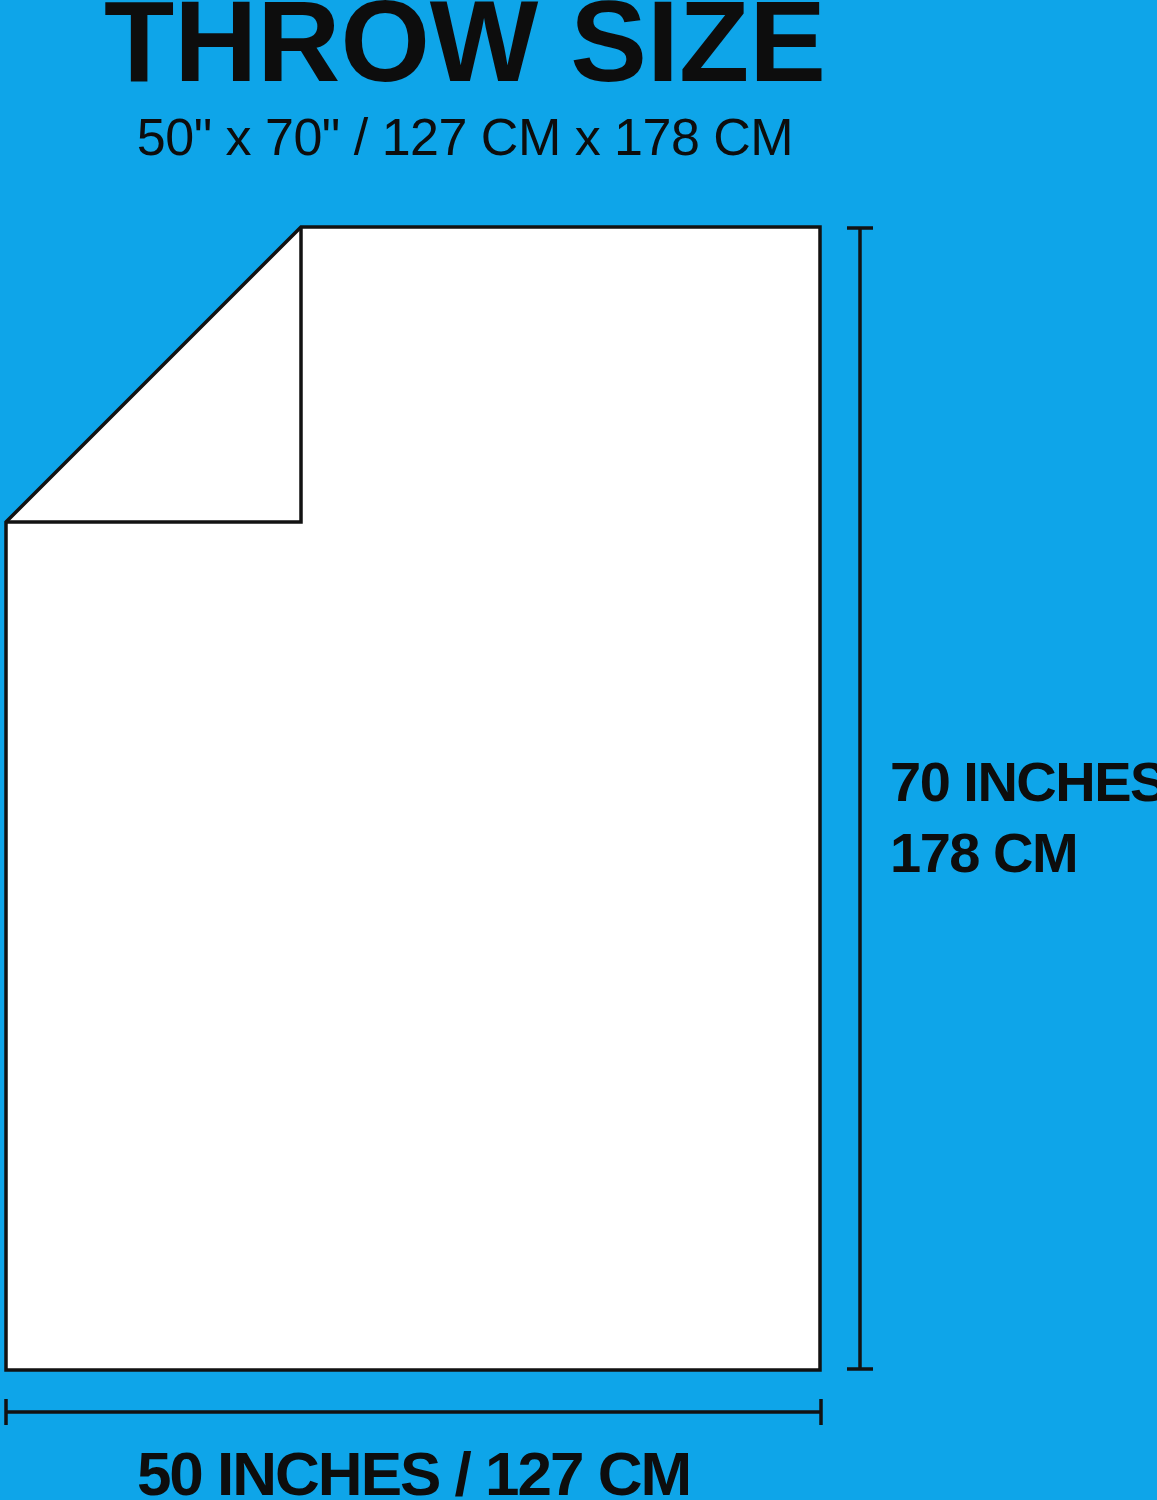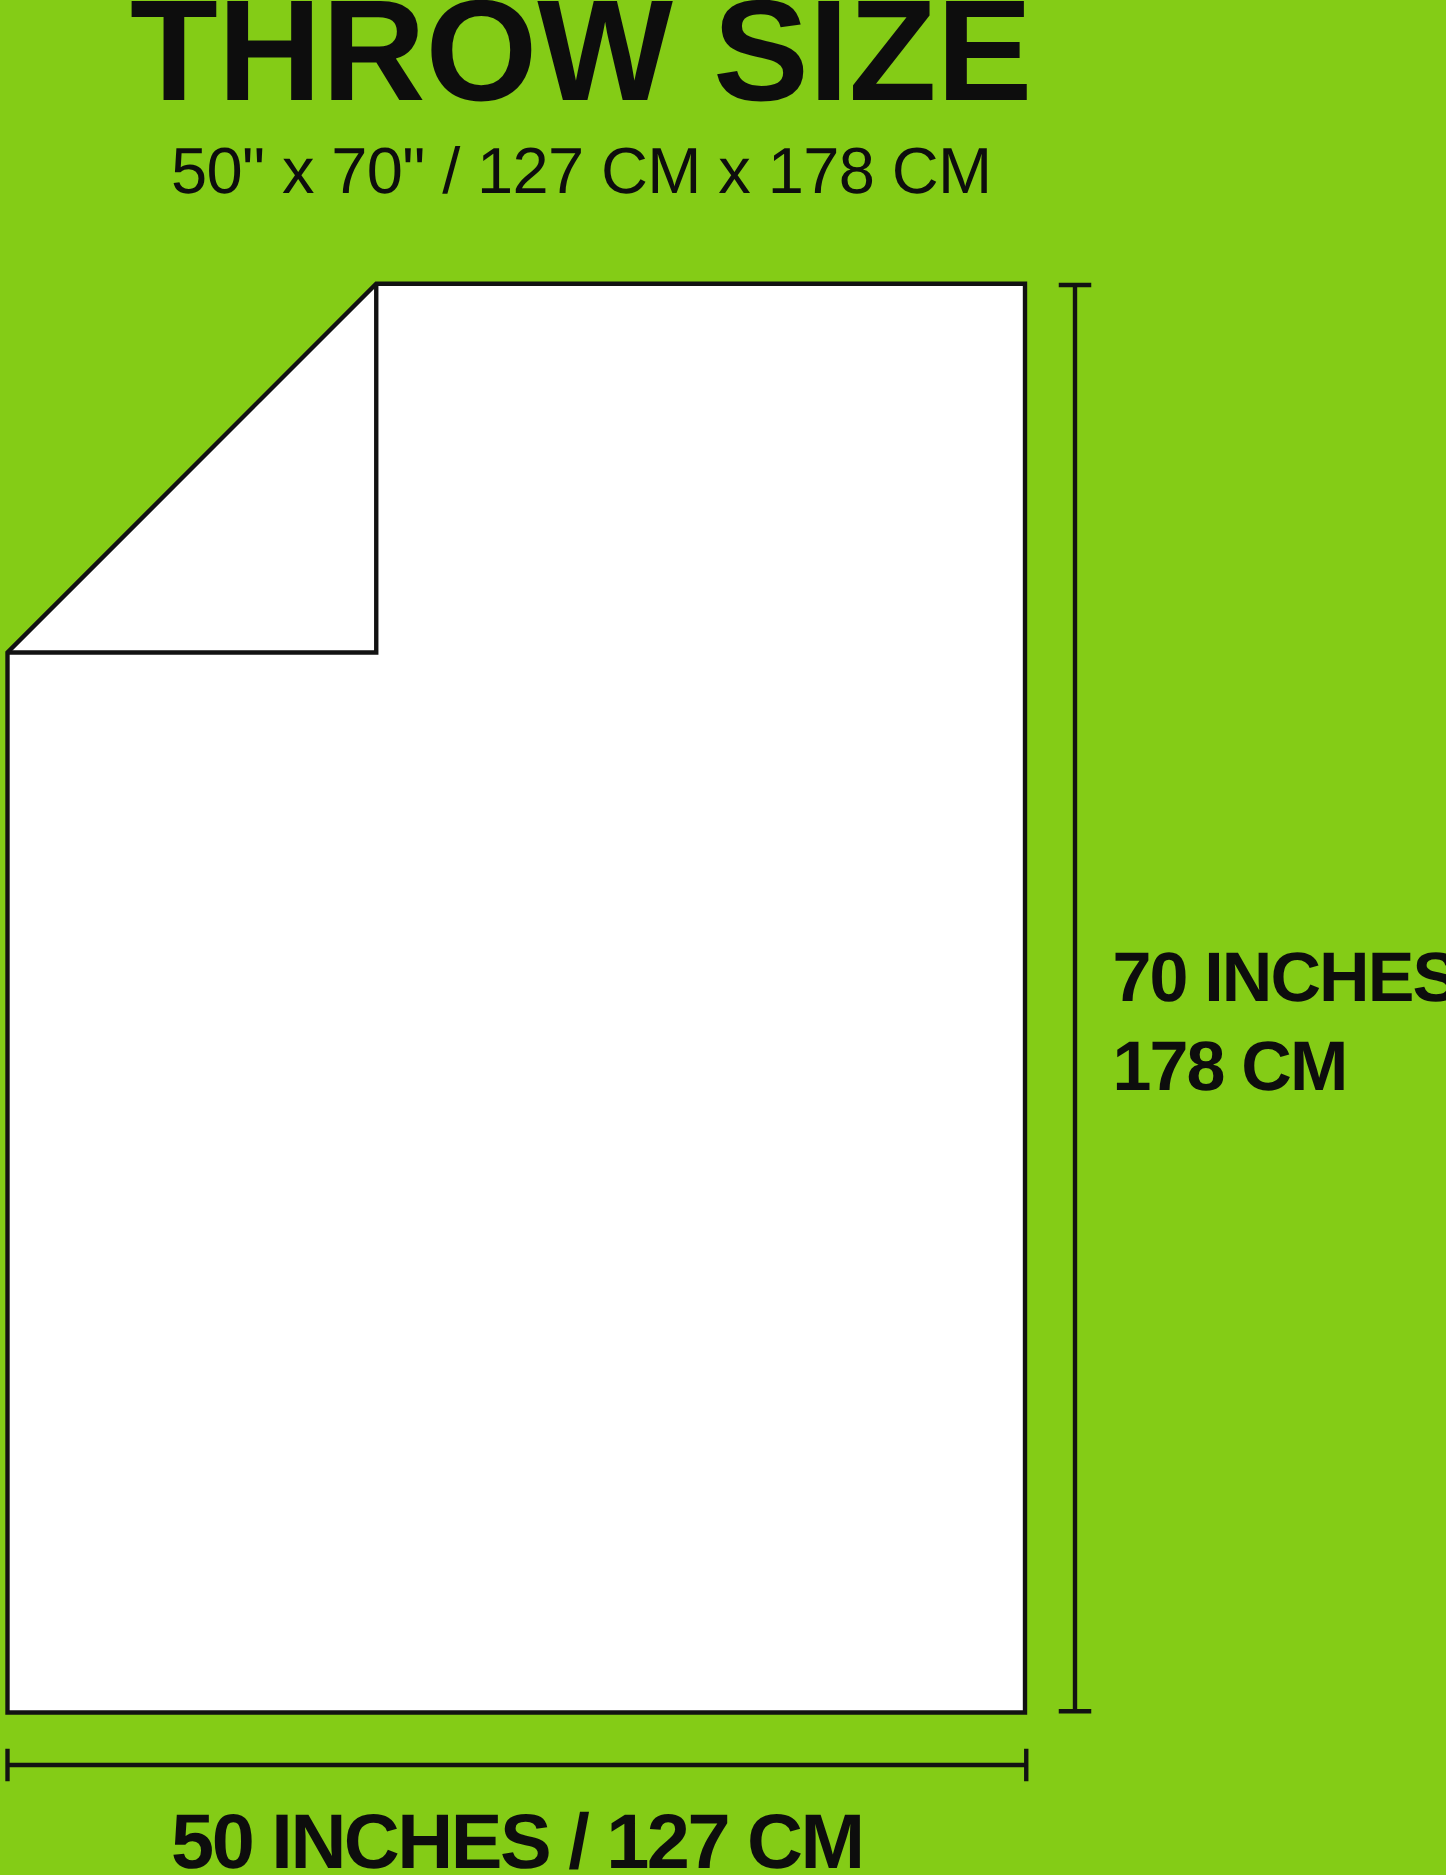--- a/index.html
+++ b/index.html
@@ -4,21 +4,21 @@
 <style>
   html, body {
     margin: 0;
     padding: 0;
     background: #ffffff;
   }
   .canvas {
     position: relative;
     width: 1157px;
     height: 1500px;
-    background: #84cc16;
+    background: #0ea5e9;
     overflow: hidden;
     font-family: "Liberation Sans", "DejaVu Sans", sans-serif;
     color: #0d0d0d;
   }
   .diagram-svg {
     position: absolute;
     left: 0;
     top: 0;
     width: 1157px;
     height: 1500px;

